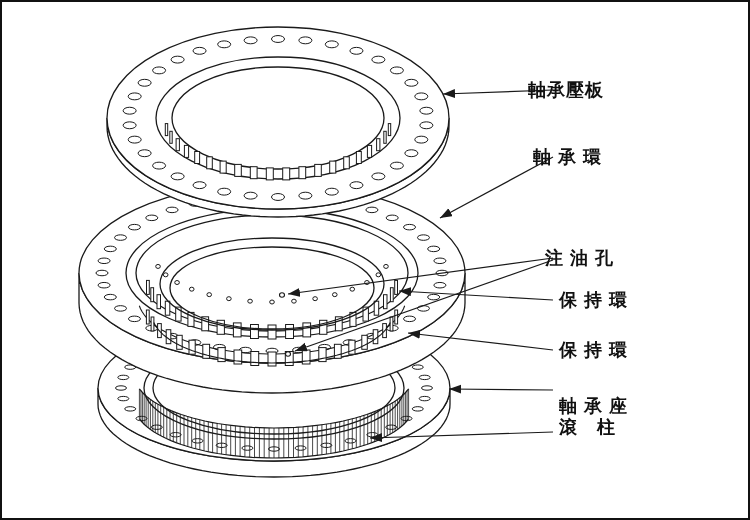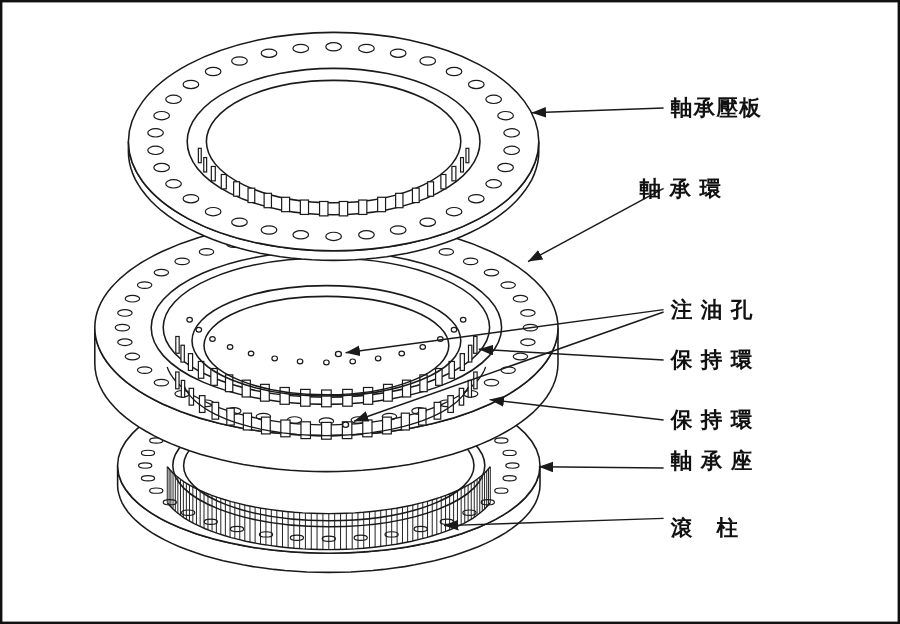--- a/index.html
+++ b/index.html
@@ -329,21 +329,21 @@
         <line x1="551" y1="155" x2="438" y2="216" stroke="#1a1a1a" stroke-width="1.2" marker-end="url(#arrow)"></line>
         <line x1="551" y1="256" x2="286" y2="292" stroke="#1a1a1a" stroke-width="1.2" marker-end="url(#arrow)"></line>
         <line x1="551" y1="258" x2="293" y2="349" stroke="#1a1a1a" stroke-width="1.2" marker-end="url(#arrow)"></line>
         <line x1="551" y1="298" x2="397" y2="289" stroke="#1a1a1a" stroke-width="1.2" marker-end="url(#arrow)"></line>
         <line x1="551" y1="348" x2="406" y2="331" stroke="#1a1a1a" stroke-width="1.2" marker-end="url(#arrow)"></line>
         <line x1="551" y1="388" x2="447" y2="387" stroke="#1a1a1a" stroke-width="1.2" marker-end="url(#arrow)"></line>
         <line x1="551" y1="430" x2="368" y2="436" stroke="#1a1a1a" stroke-width="1.2" marker-end="url(#arrow)"></line>
       </g>
     </svg>
 
-  <div class="lbl" style="left:557px;top:78px">軸承壓板</div>
+  <div class="lbl" style="left:526px;top:78px">軸承壓板</div>
   <div class="lbl" style="left:531px;top:145px">軸 承 環</div>
-  <div class="lbl" style="left:557px;top:246px">注 油 孔</div>
+  <div class="lbl" style="left:543px;top:246px">注 油 孔</div>
   <div class="lbl" style="left:557px;top:288px">保 持 環</div>
   <div class="lbl" style="left:557px;top:338px">保 持 環</div>
-  <div class="lbl" style="left:557px;top:372px">軸 承 座</div>
-  <div class="lbl" style="left:557px;top:428px">滾　柱</div>
+  <div class="lbl" style="left:557px;top:394px">軸 承 座</div>
+  <div class="lbl" style="left:557px;top:415px">滾　柱</div>
 
 </div>
 
 </body></html>

